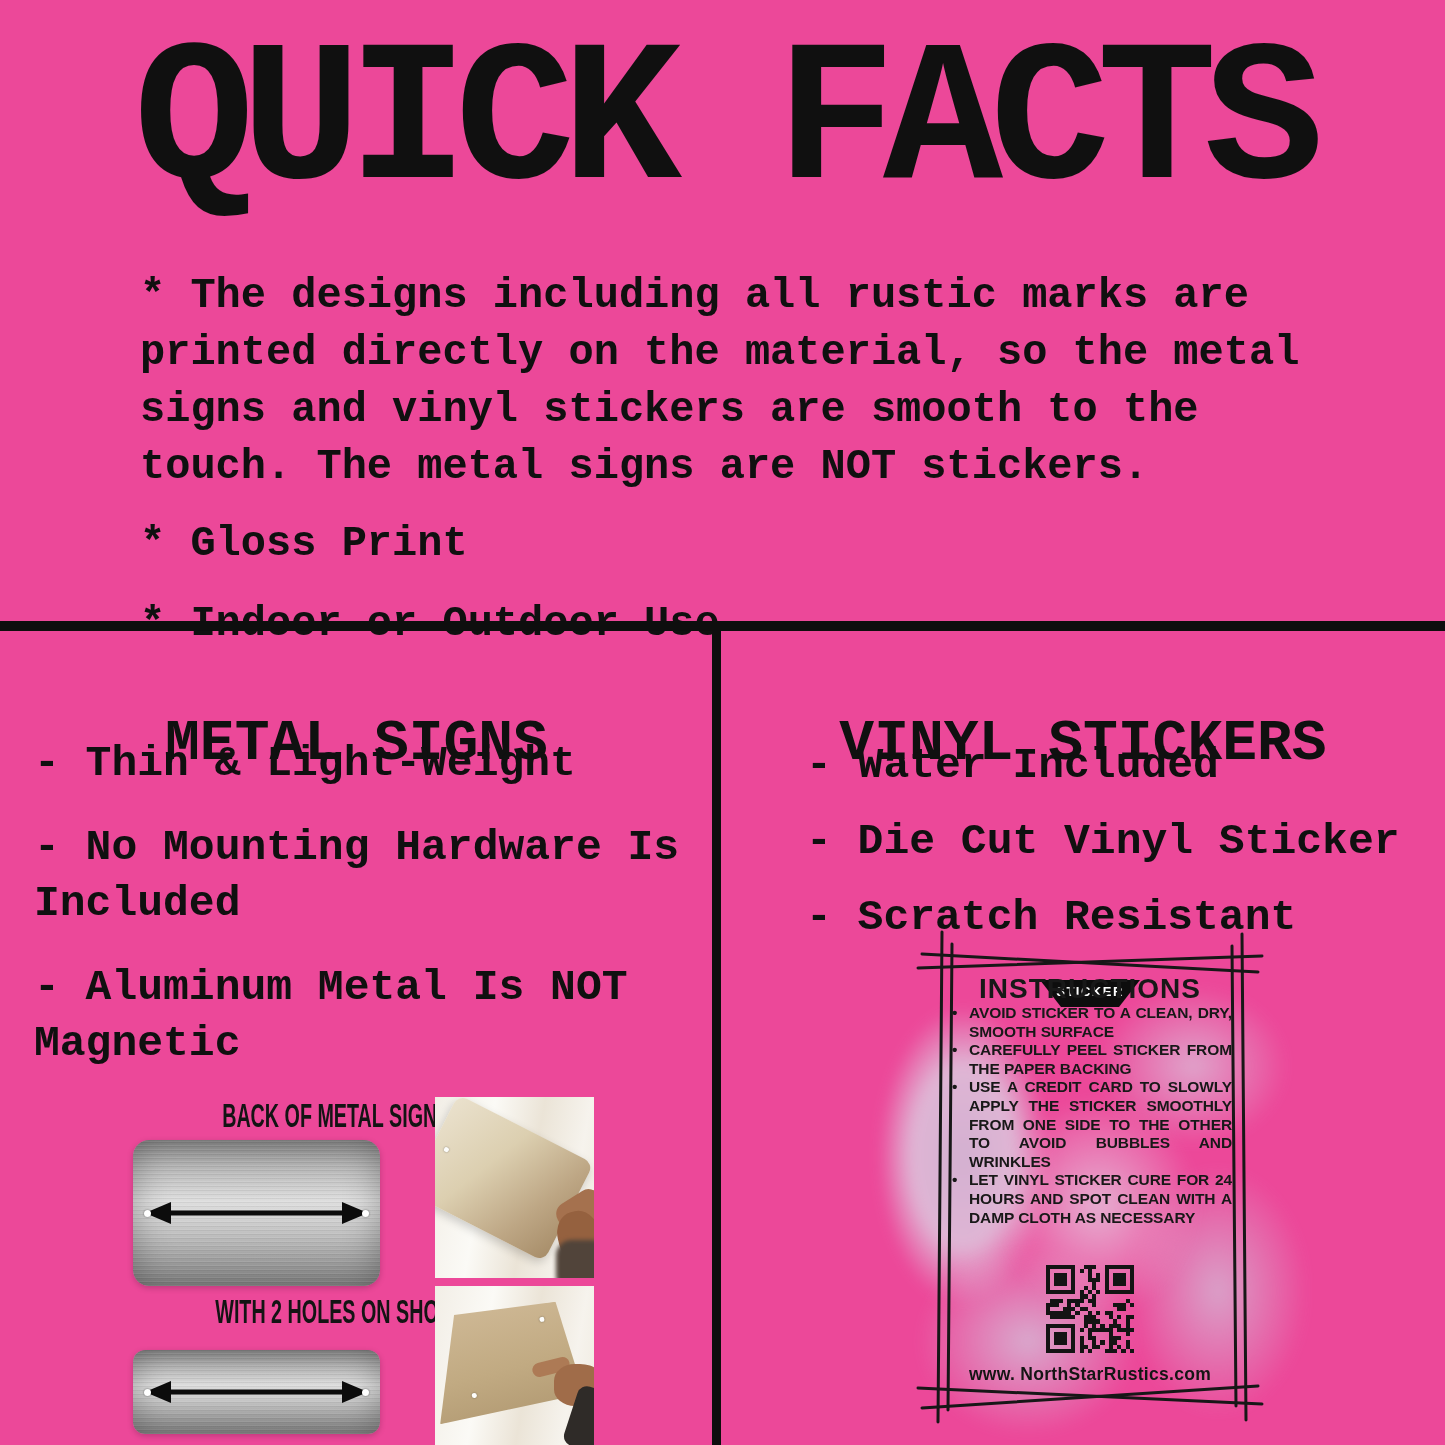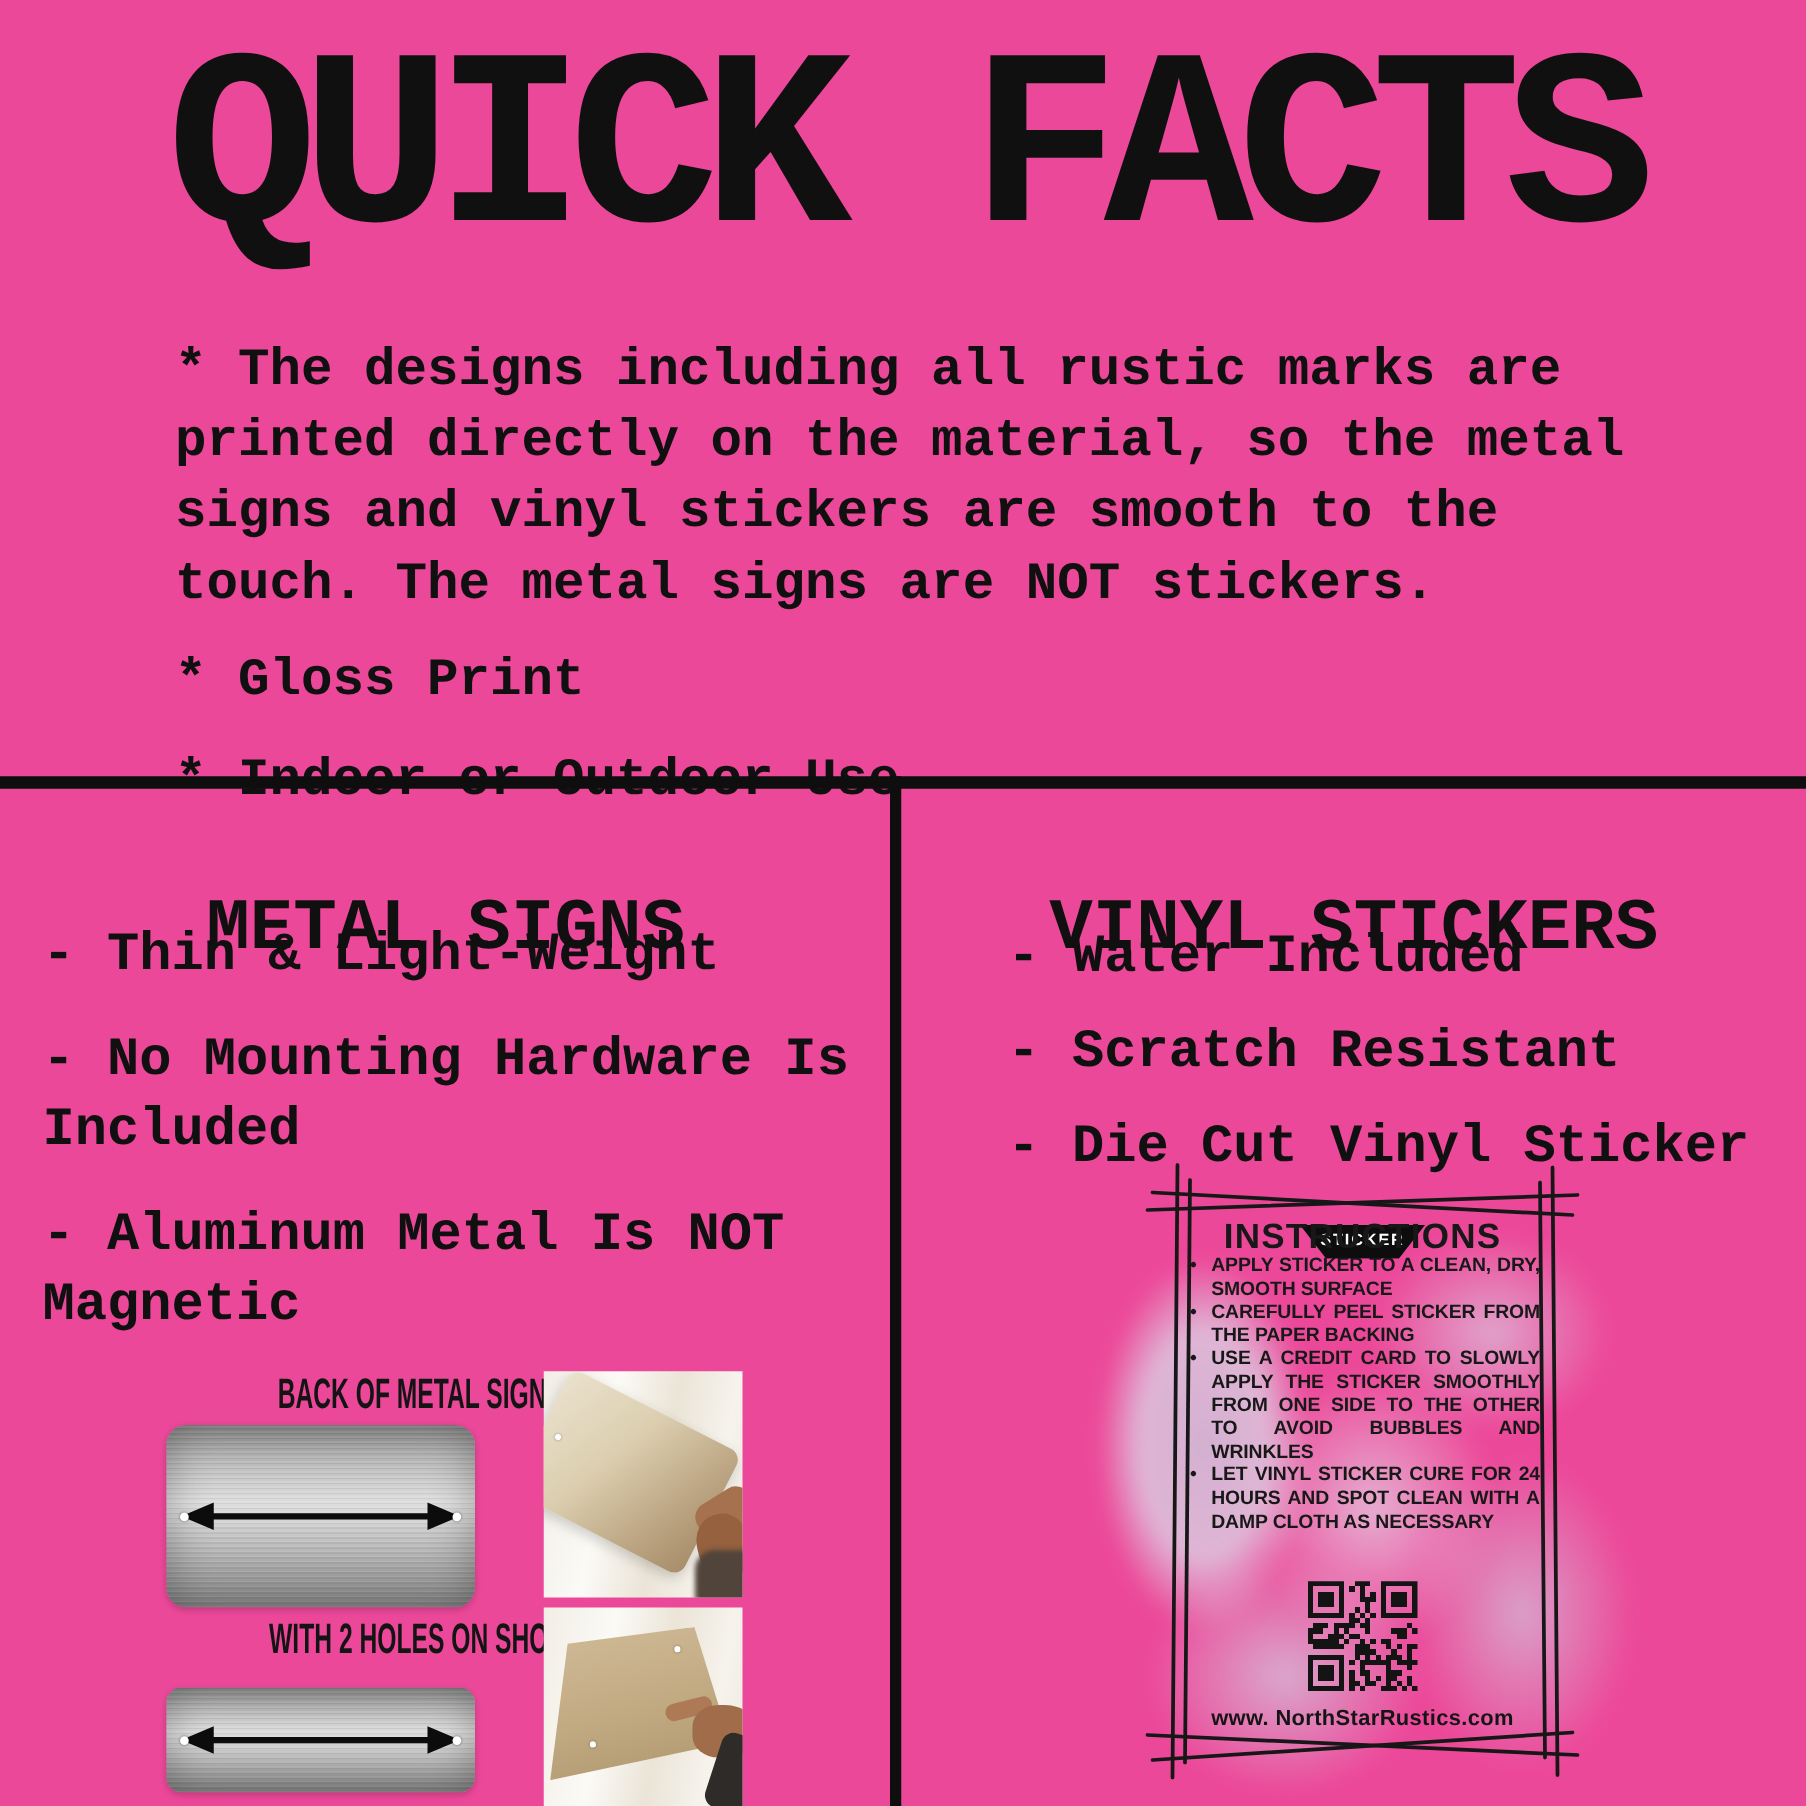--- a/index.html
+++ b/index.html
@@ -153,22 +153,22 @@
       <div class="hand-part h2a" data-name="hand"></div>
       <div class="hand-part h2b" data-name="hand"></div>
       <div class="hand-part h2c" data-name="sleeve"></div>
     </div>
   </section>
 
   <section data-name="vinyl-stickers-section">
     <h2 class="col-heading heading-vinyl" data-name="vinyl-stickers-heading">VINYL STICKERS</h2>
     <ul class="col-bullets bullets-vinyl" data-name="vinyl-stickers-bullet-list">
       <li data-name="vinyl-bullet-water">- Water Included</li>
+      <li data-name="vinyl-bullet-diecut">- Die Cut Vinyl Sticker</li>
       <li data-name="vinyl-bullet-scratch">- Scratch Resistant</li>
-      <li data-name="vinyl-bullet-diecut">- Die Cut Vinyl Sticker</li>
     </ul>
 
     <div class="watercolor" data-name="watercolor-texture">
       <div class="wc" style="left:0px;top:60px;width:170px;height:300px;background:radial-gradient(closest-side,#c7e8ef,#d9f1f5 60%,rgba(255,255,255,0));opacity:.65;"></div>
       <div class="wc" style="left:40px;top:300px;width:220px;height:190px;background:radial-gradient(closest-side,#cdeaf0,rgba(255,255,255,0));opacity:.6;"></div>
       <div class="wc" style="left:220px;top:40px;width:190px;height:160px;background:radial-gradient(closest-side,#d6eff4,rgba(255,255,255,0));opacity:.55;"></div>
       <div class="wc" style="left:250px;top:220px;width:180px;height:250px;background:radial-gradient(closest-side,#cbe9ef,rgba(255,255,255,0));opacity:.55;"></div>
       <div class="wc" style="left:120px;top:150px;width:200px;height:220px;background:radial-gradient(closest-side,#e2f4f7,rgba(255,255,255,0));opacity:.6;"></div>
     </div>
 
@@ -179,21 +179,21 @@
         <path d="M 26 4 L 22 494"></path>
         <path d="M 36 16 L 32 482"></path>
         <path d="M 326 6 L 330 492"></path>
         <path d="M 316 18 L 320 478"></path>
         <path d="M 2 460 L 346 476"></path>
         <path d="M 6 480 L 342 458"></path>
       </svg>
       <div class="banner" data-name="sticker-banner">STICKER</div>
       <h3 class="card-heading" data-name="instructions-heading">INSTRUCTIONS</h3>
       <ul class="instr" data-name="instructions-list">
-        <li data-name="instruction-step">APPLY STICKER TO A CLEAN, DRY, SMOOTH SURFACE</li>
+        <li data-name="instruction-step">AVOID STICKER TO A CLEAN, DRY, SMOOTH SURFACE</li>
         <li data-name="instruction-step">CAREFULLY PEEL STICKER FROM THE PAPER BACKING</li>
         <li data-name="instruction-step">USE A CREDIT CARD TO SLOWLY APPLY THE STICKER SMOOTHLY FROM ONE SIDE TO THE OTHER TO AVOID BUBBLES AND WRINKLES</li>
         <li data-name="instruction-step">LET VINYL STICKER CURE FOR 24 HOURS AND SPOT CLEAN WITH A DAMP CLOTH AS NECESSARY</li>
       </ul>
       <div class="qr" data-name="qr-code">
         <svg id="qr-svg" viewBox="0 0 21 21">
             <g fill="#141414">
               <rect x="0" y="0" width="1" height="1"></rect>
               <rect x="1" y="0" width="1" height="1"></rect>
               <rect x="2" y="0" width="1" height="1"></rect>

